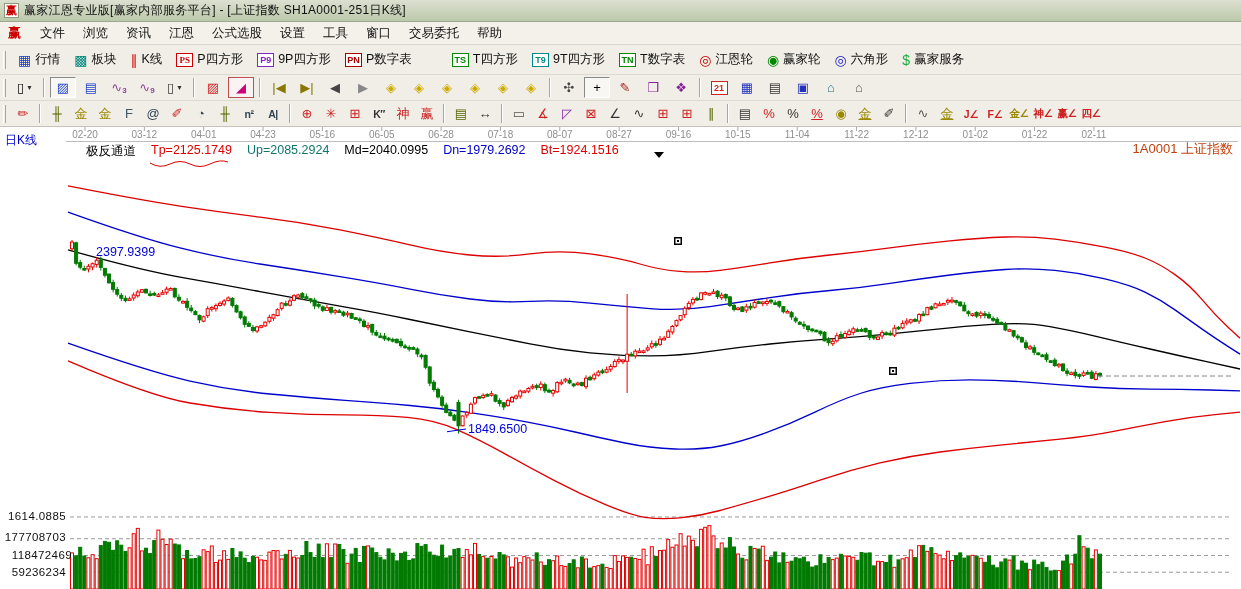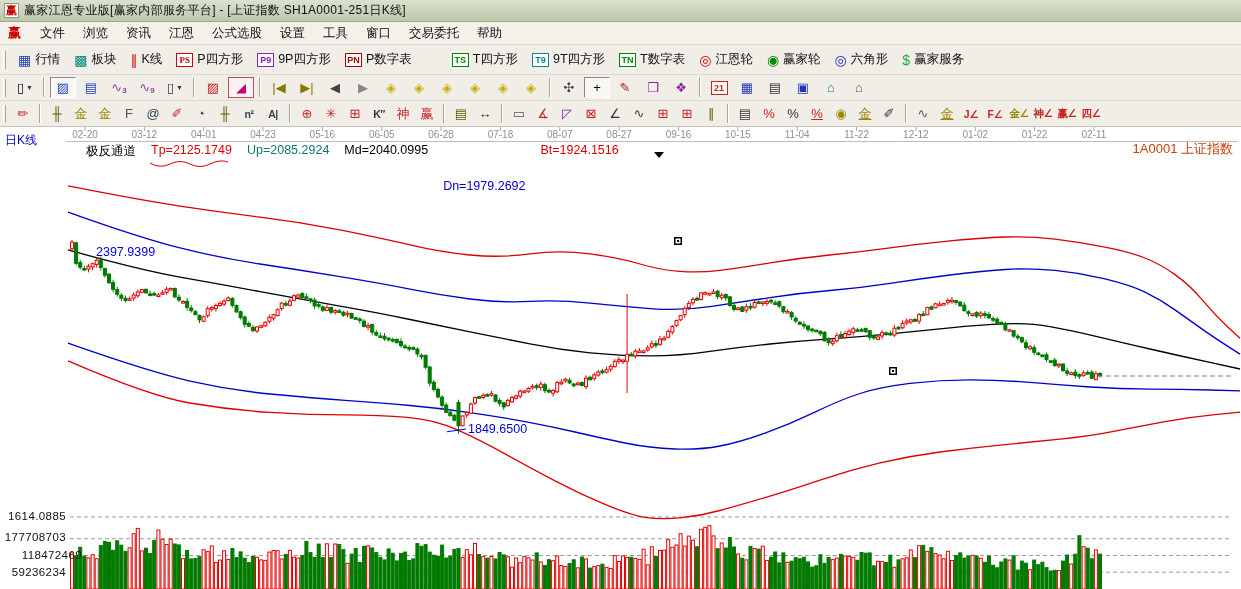--- a/index.html
+++ b/index.html
@@ -30,21 +30,21 @@
 #chart-svg{position:absolute;left:0;top:127px;z-index:1}
 .ov{position:absolute;z-index:2;white-space:nowrap}
 #lbl-period{left:5px;top:132px;color:#0000cc;font-size:12px}
 #hdr{left:86px;top:143px;font-size:12.5px;display:flex;gap:15px}
 #lbl-symbol{right:8px;top:140px;color:#c2410c;font-size:13px}
 #ann-high{left:96px;top:245px;color:#0000dd;font-size:12.5px}
 #ann-low{left:468px;top:422px;color:#0000dd;font-size:12.5px}
 .axlbl{color:#111;font-size:11.5px;width:66px;text-align:right;letter-spacing:.4px}
 #ax-price{left:0;top:510px}
 #ax-v1{left:0;top:531px}
-#ax-v2{left:16px;top:549px}
+#ax-v2{left:6px;top:549px}
 #ax-v3{left:0;top:566px}
 </style>
 </head>
 <body>
 
 <div id="app">
   <div class="titlebar">
     <div class="title-icon">赢</div>
     <div class="title-text">赢家江恩专业版[赢家内部服务平台] - [上证指数  SH1A0001-251日K线]</div>
   </div>
@@ -1166,21 +1166,21 @@
       <rect x="892" y="370" width="2" height="2" fill="#000000"></rect>
       <path d="M150,163 q 10,6 20,1 t 20,0 t 20,0 t 18,-2" fill="none" stroke="#dd0000" stroke-width="1"></path>
     </svg>
 
   <div class="ov" id="lbl-period">日K线</div>
   <div class="ov" id="hdr">
     <span>极反通道</span>
   <span style="color: rgb(221, 0, 0);">Tp=2125.1749</span>
       <span style="color: #0f766e;">Up=2085.2924</span>
       <span style="color: rgb(0, 0, 0);">Md=2040.0995</span>
-      <span style="color: rgb(0, 0, 204); margin-top: 36px;">Dn=1979.2692</span>
+      <span style="color: rgb(0, 0, 204);">Dn=1979.2692</span>
       <span style="color: rgb(221, 0, 0);">Bt=1924.1516</span>
     </div>
   <div class="ov" id="lbl-symbol">1A0001 上证指数</div>
   <div class="ov" id="ann-high">2397.9399</div>
   <div class="ov" id="ann-low">1849.6500</div>
   <div class="ov axlbl" id="ax-price">1614.0885</div>
   <div class="ov axlbl" id="ax-v1">177708703</div>
   <div class="ov axlbl" id="ax-v2">118472469</div>
   <div class="ov axlbl" id="ax-v3">59236234</div>
 </div>

